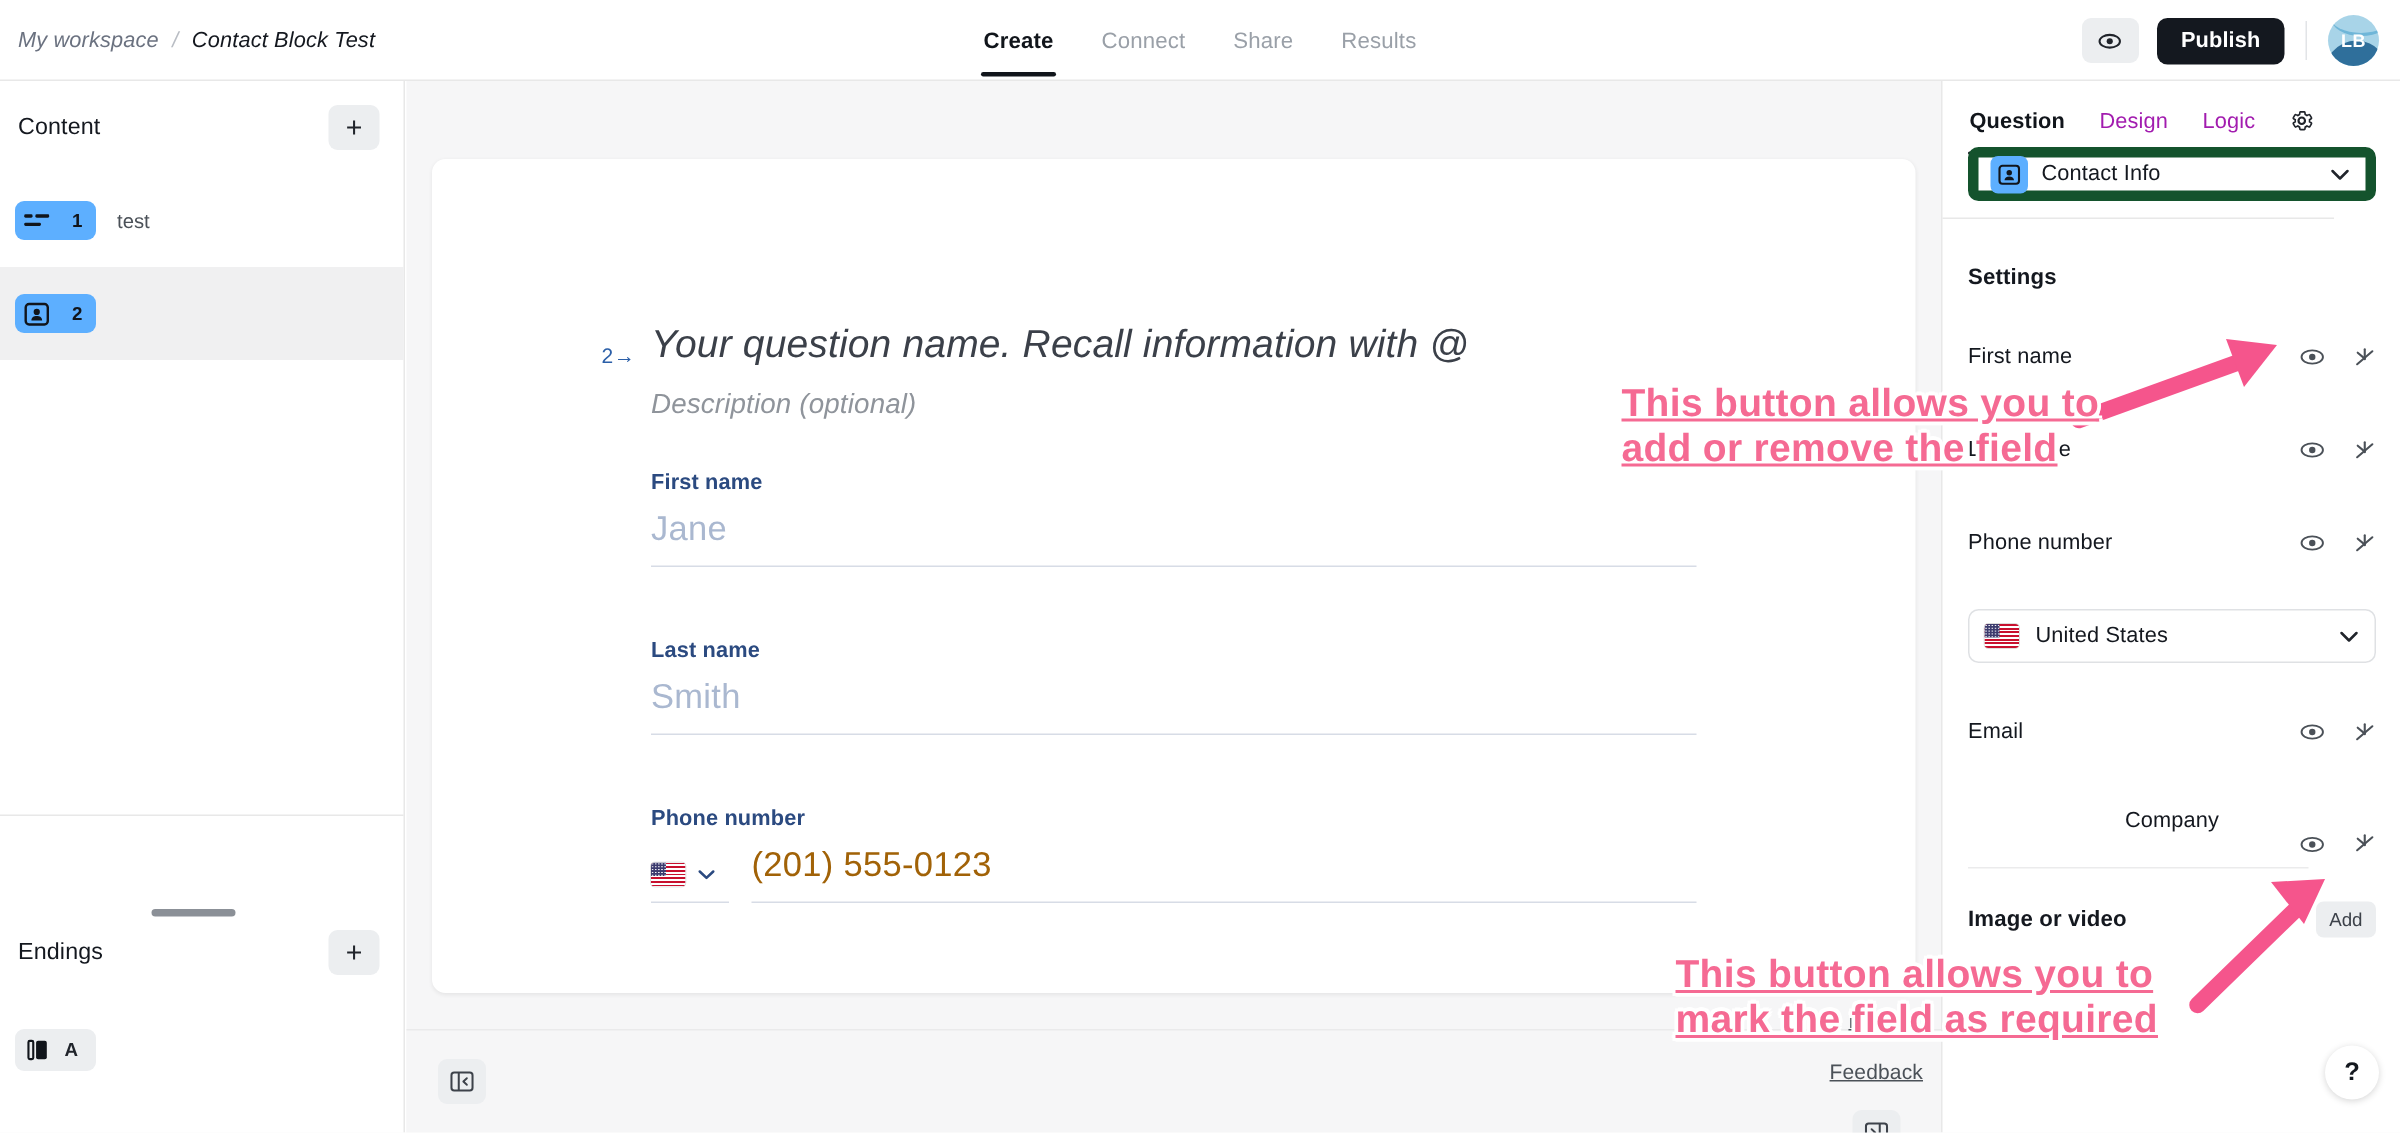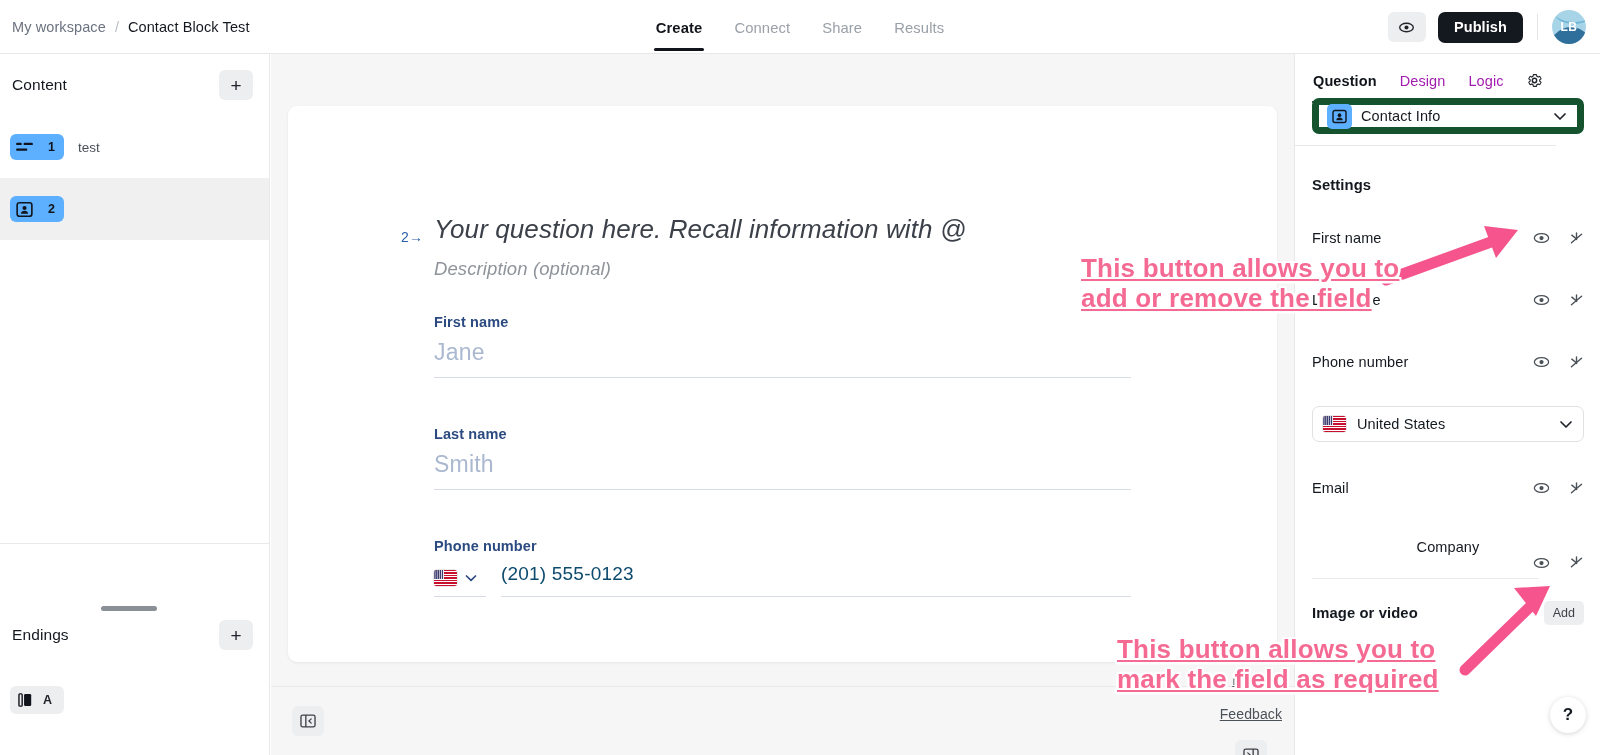--- a/index.html
+++ b/index.html
@@ -11,21 +11,21 @@
   }
   #app { position: relative; width: 1600px; height: 755px; }
 
   
   .topbar {
     position: absolute; top: 0; left: 0; width: 1600px; height: 54px;
     background: #ffffff;
     border-bottom: 1px solid #e8e8e8;
     display: flex; align-items: center;
   }
-  .breadcrumb { display: flex; align-items: flex-end; gap: 9px; padding-left: 12px; }
+  .breadcrumb { display: flex; align-items: flex-end; gap: 9px; padding-left: 12px; font-style: italic; }
   .bc-workspace { font-size: 14.5px; color: #6b7280; letter-spacing: .1px; }
   .bc-sep { font-size: 14.5px; color: #b9bdc4; }
   .bc-current { font-size: 14.5px; color: #14181f; letter-spacing: .1px; }
 
   .toptabs {
     position: absolute; left: 0; right: 0; top: 0; height: 54px;
     display: flex; align-items: center; justify-content: center; gap: 28px;
     pointer-events: none;
   }
   .toptab {
@@ -159,21 +159,21 @@
   .field-input {
     font-size: 23px; color: #aab8d0; letter-spacing: .2px;
     padding-bottom: 11px; border-bottom: 1.3px solid #d7dce6;
   }
   .phone-wrap { display: flex; align-items: flex-end; gap: 0; }
   .phone-flagbox {
     display: flex; align-items: center; gap: 8px; width: 52px;
     padding-bottom: 10px; border-bottom: 1.3px solid #d7dce6; cursor: pointer;
   }
   .phone-num {
-    flex: 1; margin-left: 15px; font-size: 19px; color: #0c4a6e;
+    flex: 1; margin-left: 15px; font-size: 23px; color: #a16207;
     padding-bottom: 11px; border-bottom: 1.3px solid #d7dce6; letter-spacing: .2px;
   }
 
   
   .flag { width: 23px; height: 16px; border-radius: 2.5px; overflow: hidden; position: relative;
           box-shadow: 0 0 0 .5px rgba(0,0,0,.18); flex-shrink: 0; background:#fff; }
   .flag .stripes { position: absolute; inset: 0; background: repeating-linear-gradient(
       to bottom, #c8102e 0, #c8102e 1.23px, #ffffff 1.23px, #ffffff 2.46px); }
   .flag .canton { position: absolute; left: 0; top: 0; width: 10px; height: 8.6px; background: #3c3b6e; }
   .flag .canton::after {
@@ -362,21 +362,21 @@
         </svg>
         <span class="eletter">A</span>
       </div>
     </div>
   </div>
 
   <div class="canvas">
     <div class="card">
 
       <span class="q-index"><span>2</span><span>→</span></span>
-      <div class="q-title">Your question here. Recall information with @</div>
+      <div class="q-title">Your question name. Recall information with @</div>
       <div class="q-desc">Description (optional)</div>
 
       <div class="field" style="top:208px;">
         <div class="field-label">First name</div>
         <div class="field-input">Jane</div>
       </div>
 
       <div class="field" style="top:320px;">
         <div class="field-label">Last name</div>
         <div class="field-input">Smith</div>

